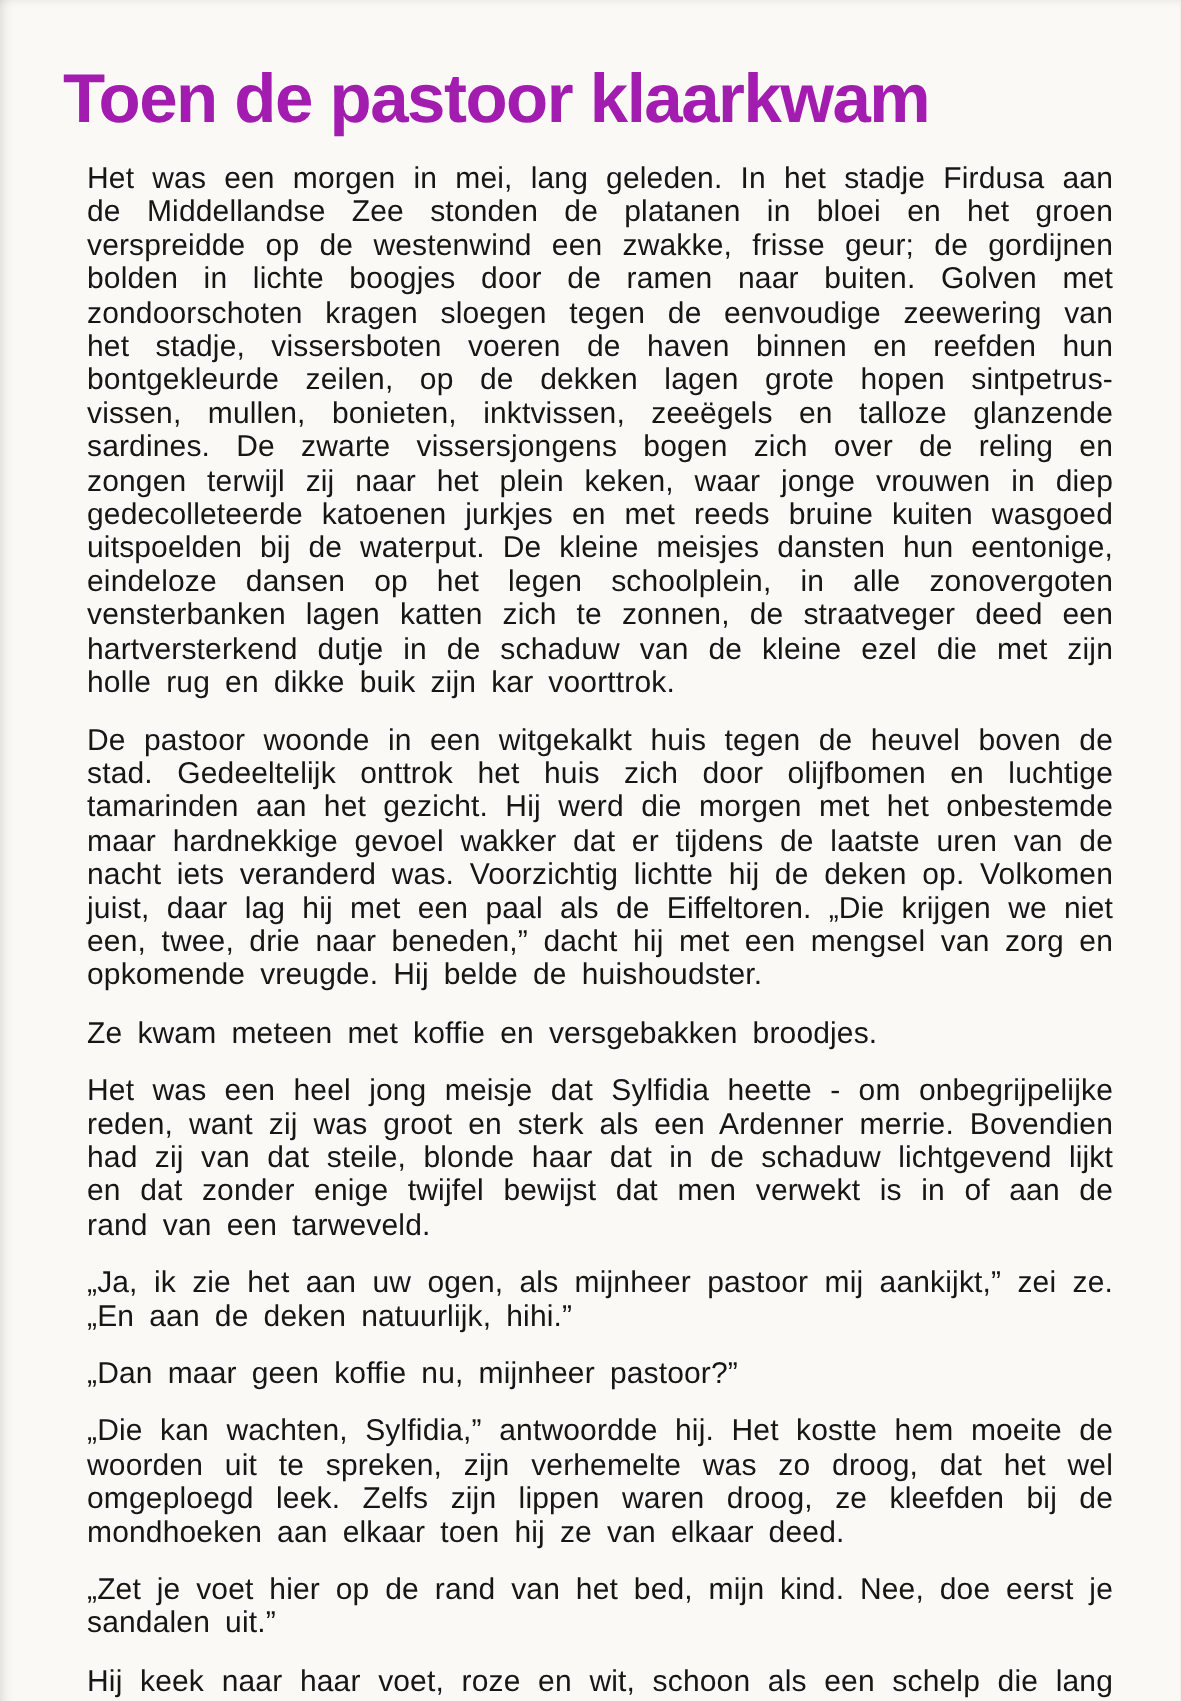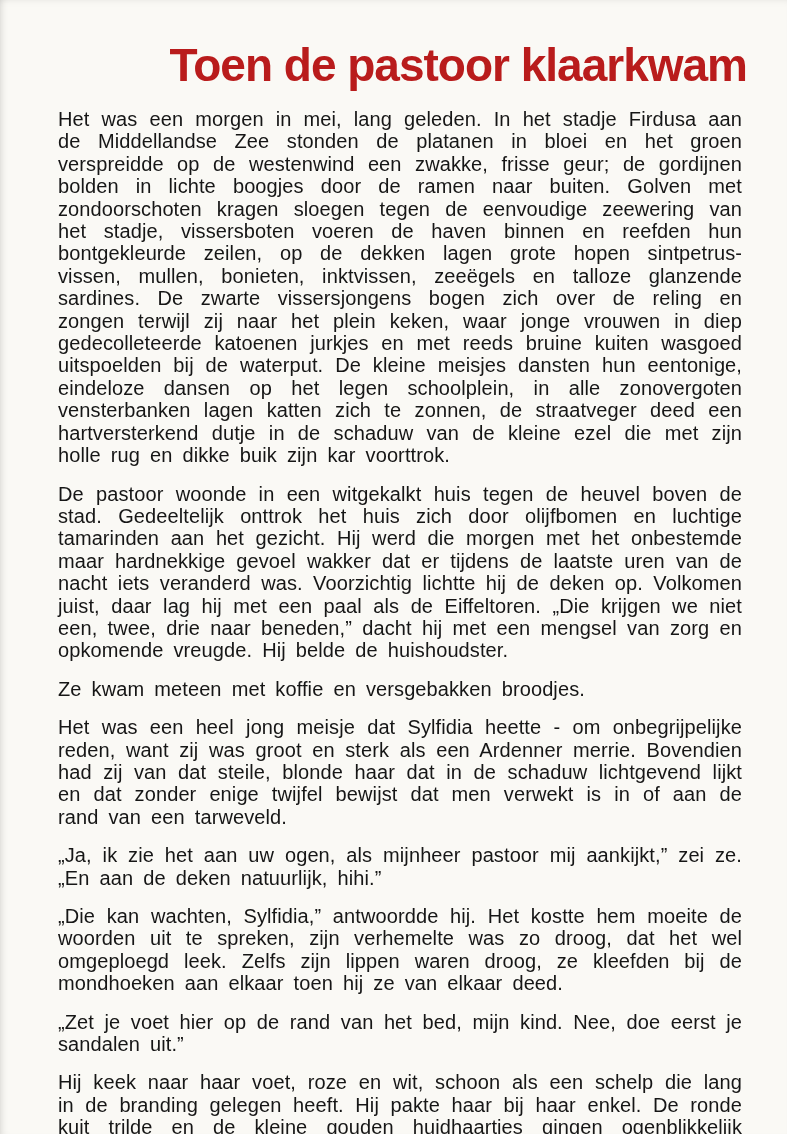--- a/index.html
+++ b/index.html
@@ -18,23 +18,23 @@
     overflow: hidden;
     color: #161616;
     box-shadow: inset 7px 0 9px -7px rgba(0,0,0,0.18),
                 inset 0 6px 8px -7px rgba(0,0,0,0.10);
   }
   .title {
     font-family: "Liberation Sans", sans-serif;
     font-weight: bold;
     font-size: 46px;
     letter-spacing: -1px;
-    text-align: right;
+    text-align: left;
     margin: 8px 10px 16px 0;
-    color: #b91c1c;
+    color: #a21caf;
   }
   .body-text {
     width: 716px;
   }
   .body-text p {
     margin: 16px;
     font-family: Liberation Sans, sans-serif;
     font-size: 20px;
     line-height: 22.4px;
     text-align: justify;
@@ -47,17 +47,18 @@
 
 <div class="page">
   <h1 class="title">Toen de pastoor klaarkwam</h1>
 
   <div class="body-text">
     <p>Het was een morgen in mei, lang geleden. In het stadje Firdusa aan de Middellandse Zee stonden de platanen in bloei en het groen verspreidde op de westenwind een zwakke, frisse geur; de gordijnen bolden in lichte boogjes door de ramen naar buiten. Golven met zondoorschoten kragen sloegen tegen de eenvoudige zeewering van het stadje, vissersboten voeren de haven binnen en reefden hun bontgekleurde zeilen, op de dekken lagen grote hopen sintpetrus-vissen, mullen, bonieten, inktvissen, zeeëgels en talloze glanzende sardines. De zwarte vissersjongens bogen zich over de reling en zongen terwijl zij naar het plein keken, waar jonge vrouwen in diep gedecolleteerde katoenen jurkjes en met reeds bruine kuiten wasgoed uitspoelden bij de waterput. De kleine meisjes dansten hun eentonige, eindeloze dansen op het legen schoolplein, in alle zonovergoten vensterbanken lagen katten zich te zonnen, de straatveger deed een hartversterkend dutje in de schaduw van de kleine ezel die met zijn holle rug en dikke buik zijn kar voorttrok.</p>
     <p>De pastoor woonde in een witgekalkt huis tegen de heuvel boven de stad. Gedeeltelijk onttrok het huis zich door olijfbomen en luchtige tamarinden aan het gezicht. Hij werd die morgen met het onbestemde maar hardnekkige gevoel wakker dat er tijdens de laatste uren van de nacht iets veranderd was. Voorzichtig lichtte hij de deken op. Volkomen juist, daar lag hij met een paal als de Eiffeltoren. „Die krijgen we niet een, twee, drie naar beneden,” dacht hij met een mengsel van zorg en opkomende vreugde. Hij belde de huishoudster.</p>
     <p>Ze kwam meteen met koffie en versgebakken broodjes.</p>
     <p>Het was een heel jong meisje dat Sylfidia heette - om onbegrijpelijke reden, want zij was groot en sterk als een Ardenner merrie. Bovendien had zij van dat steile, blonde haar dat in de schaduw lichtgevend lijkt en dat zonder enige twijfel bewijst dat men verwekt is in of aan de rand van een tarweveld.</p>
     <p>„Ja, ik zie het aan uw ogen, als mijnheer pastoor mij aankijkt,” zei ze. „En aan de deken natuurlijk, hihi.”</p>
+    <p>„Dan maar geen koffie nu, mijnheer pastoor?”</p>
     <p>„Die kan wachten, Sylfidia,” antwoordde hij. Het kostte hem moeite de woorden uit te spreken, zijn verhemelte was zo droog, dat het wel omgeploegd leek. Zelfs zijn lippen waren droog, ze kleefden bij de mondhoeken aan elkaar toen hij ze van elkaar deed.</p>
     <p>„Zet je voet hier op de rand van het bed, mijn kind. Nee, doe eerst je sandalen uit.”</p>
     <p>Hij keek naar haar voet, roze en wit, schoon als een schelp die lang in de branding gelegen heeft. Hij pakte haar bij haar enkel. De ronde kuit trilde en de kleine gouden huidhaartjes gingen ogenblikkelijk rechtop staan. O, nu was hij al bij haar knieholte.</p>
   </div>
 </div>
 
 </body></html>

